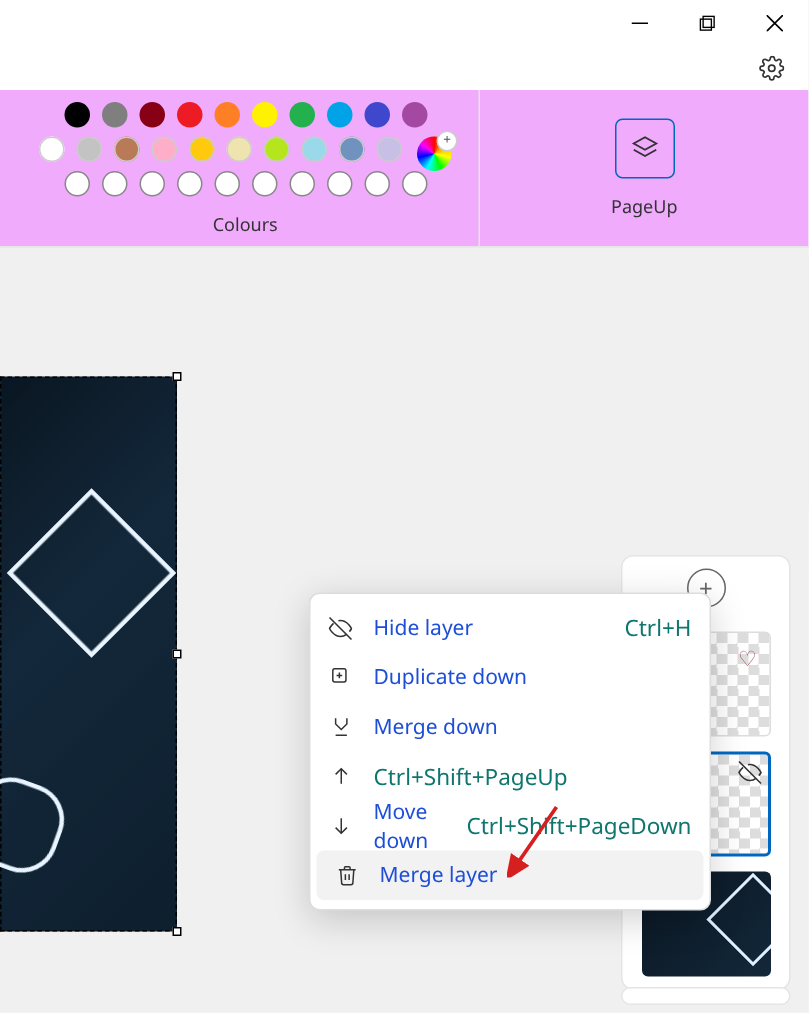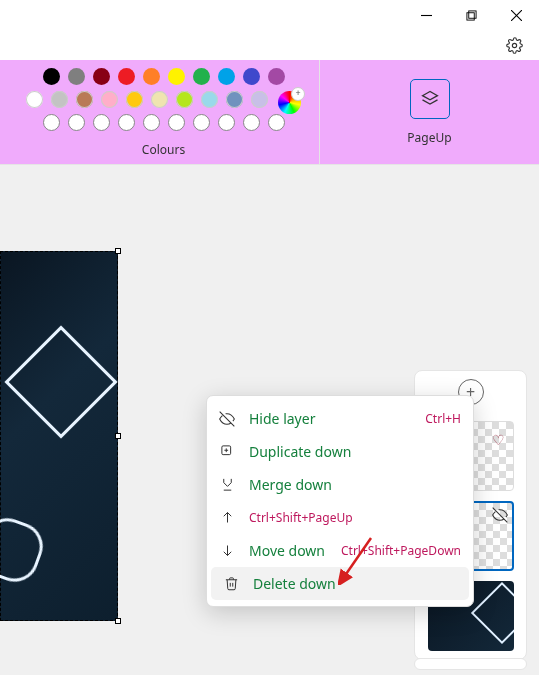--- a/index.html
+++ b/index.html
@@ -32,22 +32,22 @@
 .thumb.checker{background:repeating-conic-gradient(#ddd 0 25%,#fff 0 50%) 0 0/14px 14px;border:1px solid #ddd}
 .thumb.selected{border:2px solid #0067c0}
 .thumb .heart{position:absolute;top:8px;right:8px;color:#aa5566;font-size:14px}
 .thumb .eye-off{position:absolute;top:4px;right:4px}
 .thumb.dark{background:linear-gradient(135deg,#0a1622,#13283a);overflow:hidden}
 .thumb.dark::before{content:"";position:absolute;width:40px;height:40px;border:2px solid #dfefff;top:10px;right:-10px;transform:rotate(45deg)}
 .ctx{position:absolute;left:206px;top:395px;width:268px;background:#fff;border:1px solid #ddd;border-radius:7px;box-shadow:0 6px 24px rgba(0,0,0,.18);padding:6px 0;font-size:14px}
 .ctx-item{display:flex;align-items:center;height:33px;padding:0 12px;gap:14px;position:relative}
 .ctx-item.hl{background:#f2f2f2;border-radius:5px;margin:0 4px}
 .ctx-icon{width:16px;height:16px;flex:0 0 16px;display:flex;align-items:center;justify-content:center;color:#333}
-.ctx-label{flex:1;color:#15803d}
-.ctx-sc{font-size:12px;color:#be185d}
+.ctx-label{flex:1;color:#1d4ed8}
+.ctx-sc{font-size:15px;color:#0f766e}
 .arrow-ann{position:absolute;left:338px;top:535px;pointer-events:none}
 .panel-bottom{position:absolute;right:12px;bottom:5px;width:113px;height:12px;background:#fff;border:1px solid #e5e5e5;border-radius:8px}
 </style>
 </head>
 <body>
 
 <div class="titlebar">
   <div class="win-btn">
       <svg viewBox="0 0 10 10">
         <line x1="0" y1="5" x2="10" y2="5" stroke="#000" stroke-width="1"></line>
@@ -205,21 +205,21 @@
   </div>
   <div class="ctx-item hl">
     <span class="ctx-icon">
         <svg width="15" height="15" viewBox="0 0 24 24" fill="none" stroke="#333" stroke-width="1.6">
           <polyline points="3 6 5 6 21 6"></polyline>
           <path d="M19 6l-1 14a2 2 0 0 1-2 2H8a2 2 0 0 1-2-2L5 6"></path>
           <path d="M10 11v6M14 11v6"></path>
           <path d="M9 6V4a1 1 0 0 1 1-1h4a1 1 0 0 1 1 1v2"></path>
         </svg>
       </span>
-    <span class="ctx-label">Delete down</span>
+    <span class="ctx-label">Merge layer</span>
   </div>
 </div>
 
 <svg class="arrow-ann" width="40" height="50">
   <defs>
       <marker id="ah" markerWidth="8" markerHeight="8" refX="2" refY="3" orient="auto">
         <path d="M0,0 L0,6 L7,3 z" fill="#d62020"></path>
       </marker>
     </defs>
   <line x1="33" y1="3" x2="6" y2="42" stroke="#d62020" stroke-width="2.5" marker-end="url(#ah)"></line>

